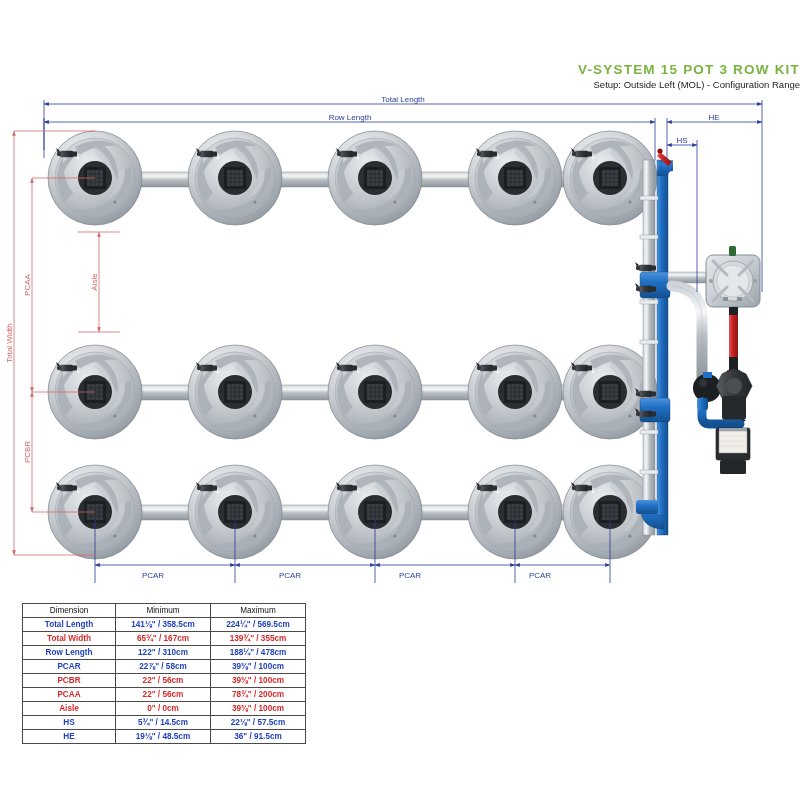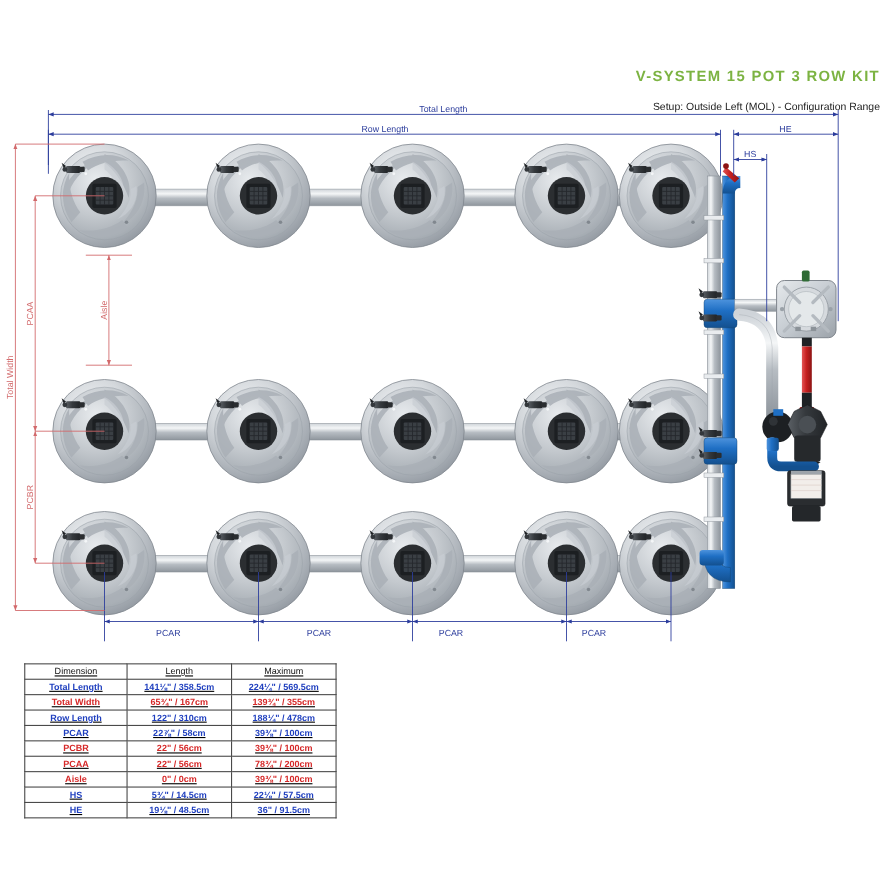--- a/index.html
+++ b/index.html
@@ -12,38 +12,37 @@
   }
   #stage{position:absolute;left:0;top:0;width:800px;height:800px;}
 
   
   .title-block{position:absolute;left:0;top:62px;width:800px;text-align:right;}
   .title{
     font-size:13.5px;font-weight:bold;letter-spacing:1.2px;
     color:#7cb342;line-height:15px;
   }
   .subtitle{
-    font-size:9.5px;color:#222;line-height:13px;margin-top:14px;
+    font-size:9.5px;color:#222;line-height:13px;margin-top:1px;
   }
 
   
   #diagram{position:absolute;left:0;top:0;width:800px;height:800px;}
 
   
   .dimtext{font-family:"Liberation Sans",sans-serif;font-size:8px;}
   .dim-blue{fill:#2b3c9c;}
   .dim-red{fill:#d2696b;}
 
   
   .spec-table{
     position:absolute;left:22px;top:603px;
     border-collapse:collapse;
     font-size:8.2px;
     background:#fff;
-    text-decoration:underline;
   }
   .spec-table td,.spec-table th{
     border:1px solid #4a4a4a;
     padding:1px 4px;
     text-align:center;
     height:11px;
     line-height:11px;
     white-space:nowrap;
     font-weight:bold;
   }
@@ -358,21 +357,21 @@
       <text transform="translate(30,285) rotate(-90)">PCAA</text>
       <text transform="translate(30,452) rotate(-90)">PCBR</text>
       <text transform="translate(97,282) rotate(-90)">Aisle</text>
     </g>
   </svg>
 
   <table class="spec-table">
     <thead>
       <tr>
         <th class="c-name">Dimension</th>
-        <th class="c-min">Length</th>
+        <th class="c-min">Minimum</th>
         <th class="c-max">Maximum</th>
       </tr>
     </thead>
     <tbody>
       <tr>
         <td class="blue">Total Length</td>
         <td class="val blue">141⅛" / 358.5cm</td>
         <td class="val blue">224¼" / 569.5cm</td>
       </tr>
       <tr>

